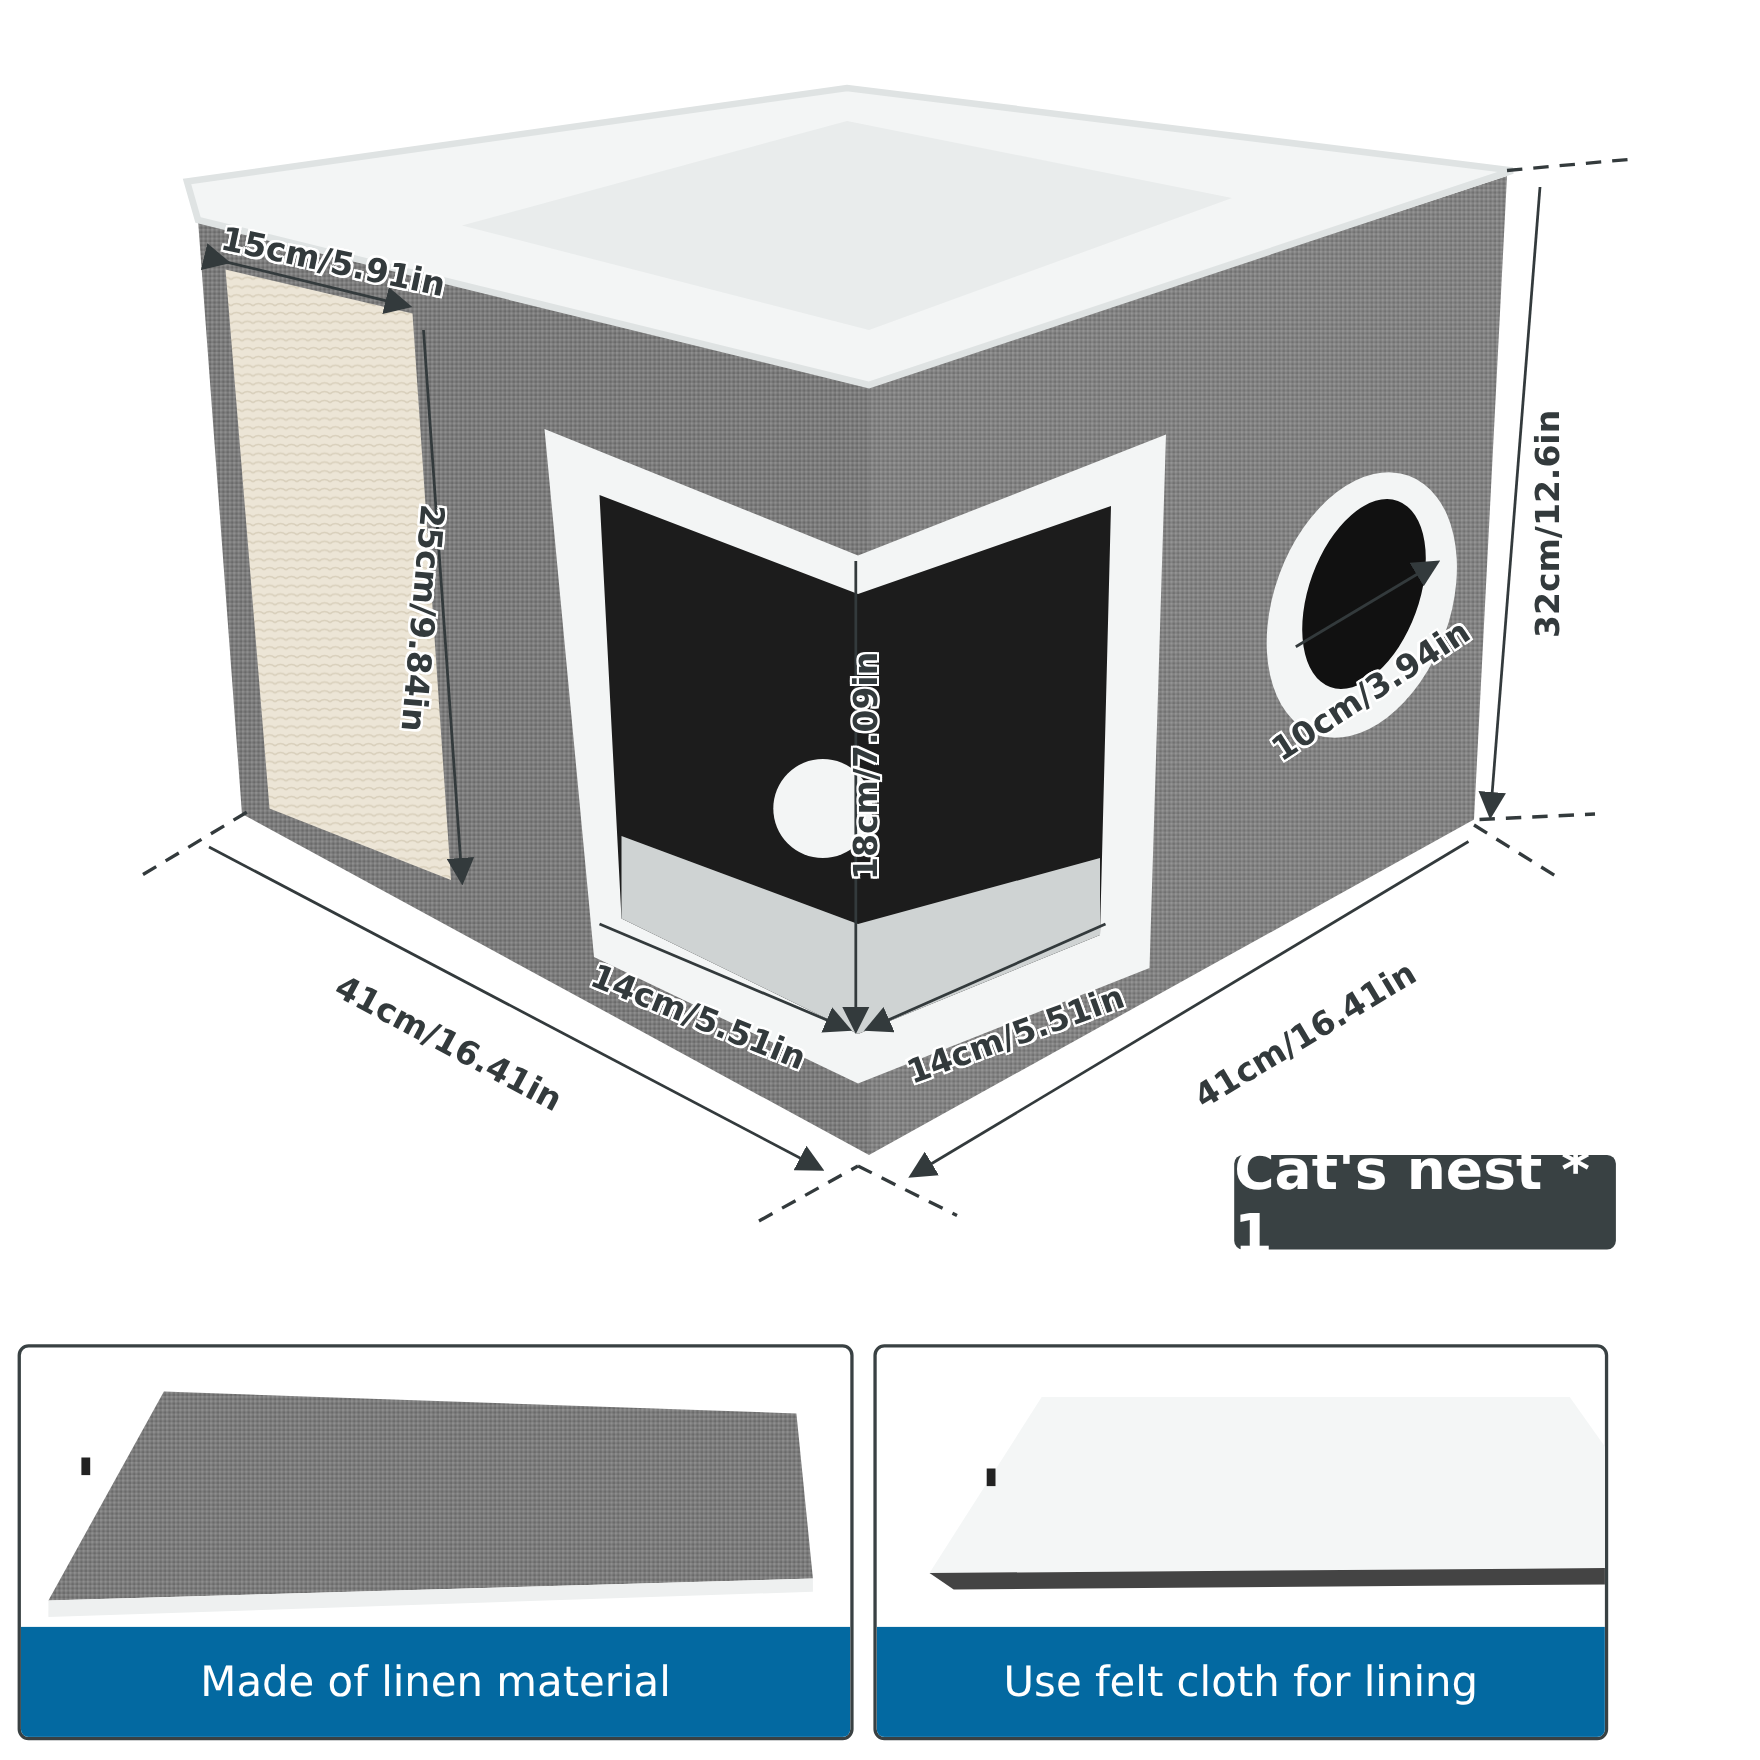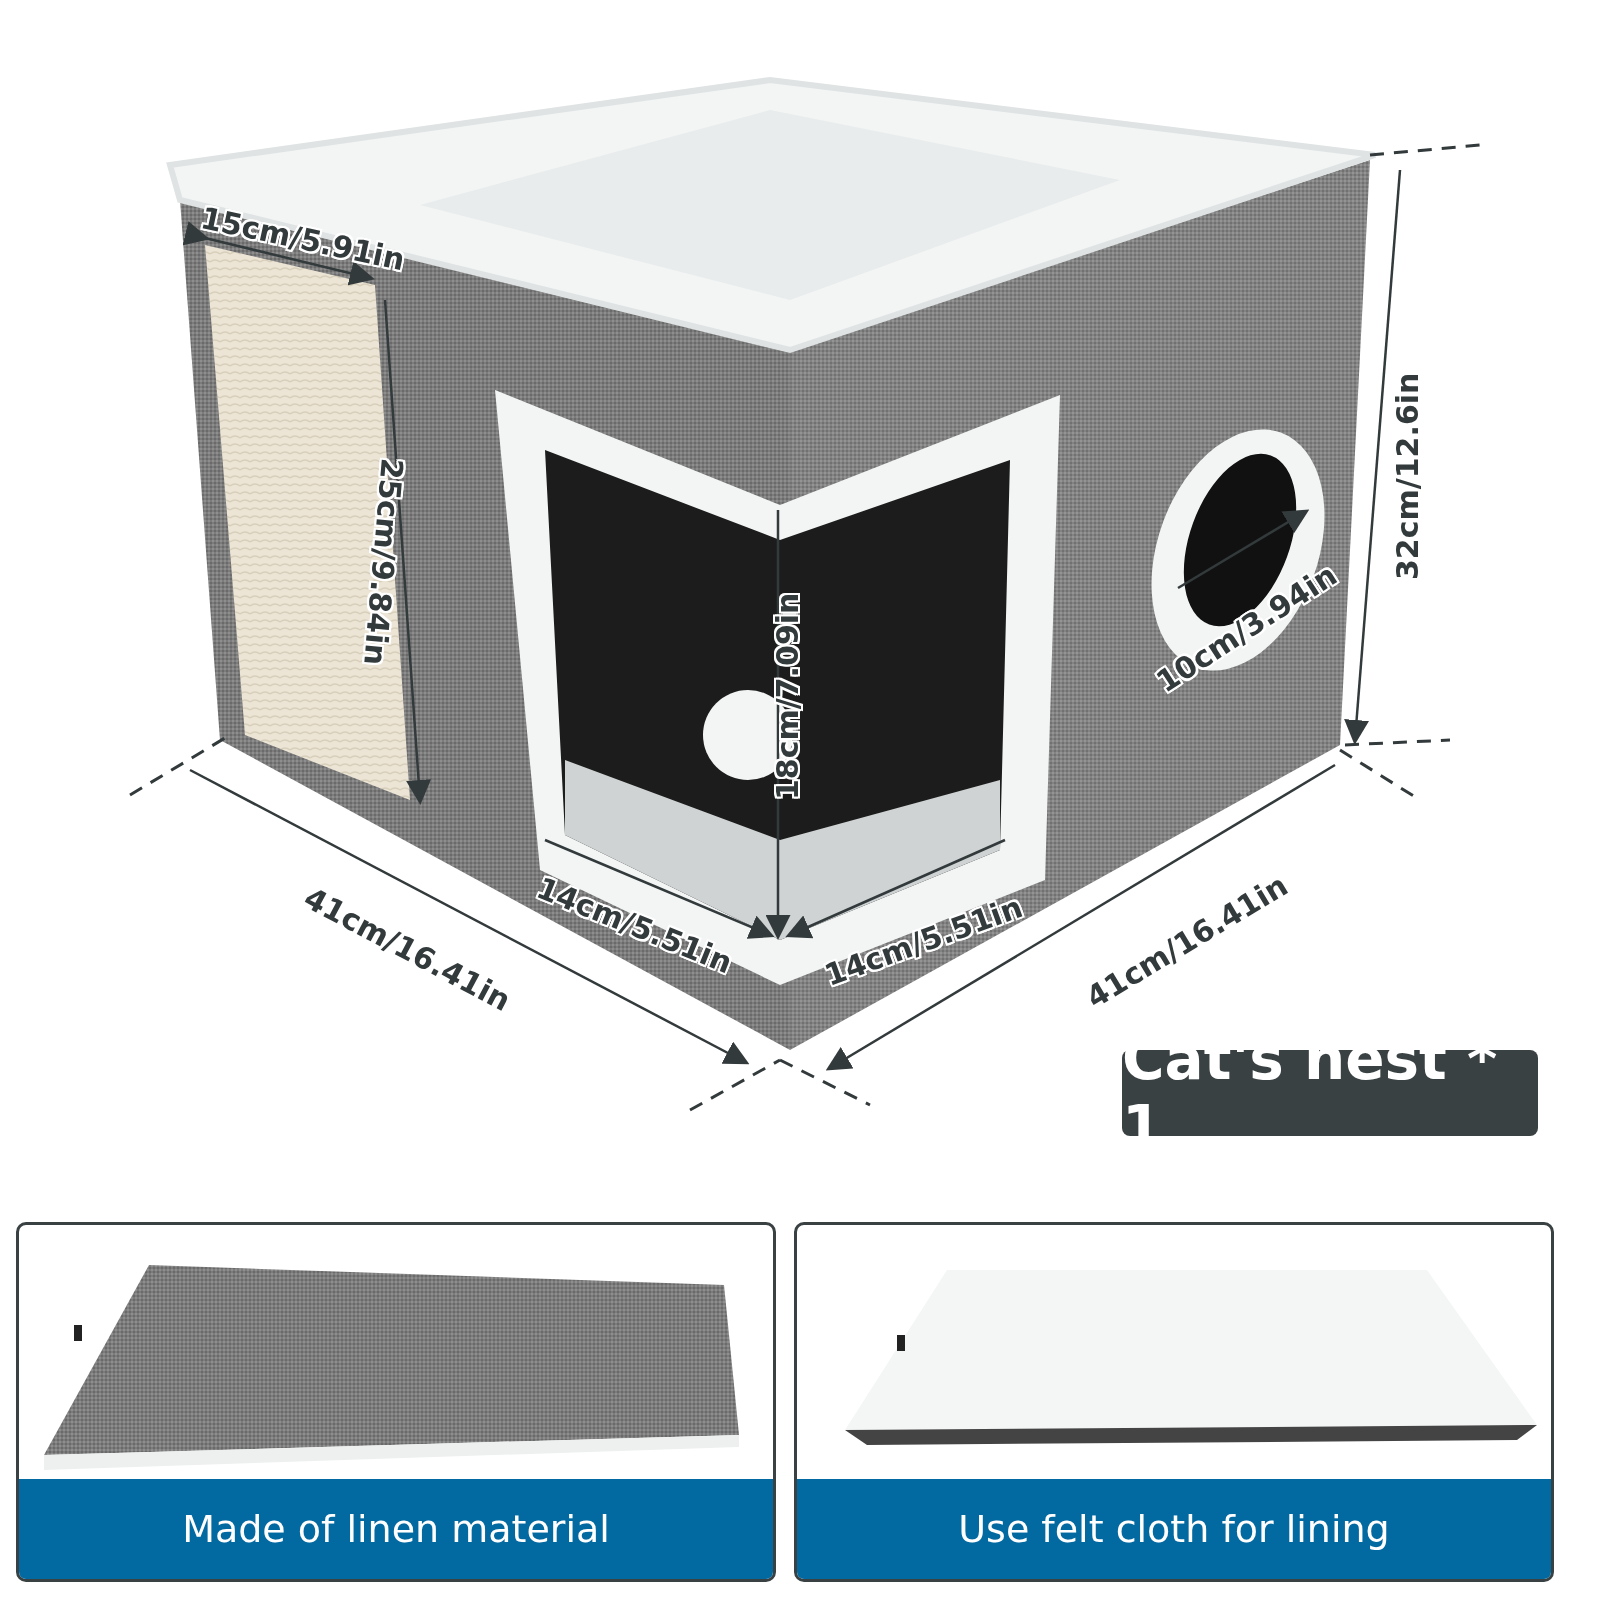--- a/index.html
+++ b/index.html
@@ -1,21 +1,21 @@
 <!DOCTYPE html>
 <html><head>
 <meta charset="utf-8">
 <style>
   html,body{margin:0;padding:0;background:#ffffff;}
   body{width:1600px;height:1600px;position:relative;overflow:hidden;font-family:"DejaVu Sans","Liberation Sans",sans-serif;}
   .abs{position:absolute;}
   .dim-label{position:absolute;font-weight:bold;color:#333a3c;font-size:30px;white-space:nowrap;
     text-shadow:2px 0 #fff,-2px 0 #fff,0 2px #fff,0 -2px #fff,2px 2px #fff,-2px -2px #fff,2px -2px #fff,-2px 2px #fff;}
-  .badge{position:absolute;left:1122px;top:1050px;width:416px;height:86px;background:#394143;border-radius:8px;
-    color:#fff;font-weight:bold;font-size:58px;display:flex;align-items:center;justify-content:center;font-family:"DejaVu Sans",sans-serif;}
+  .badge{position:absolute;left:1122px;top:1050px;width:347px;height:86px;background:#394143;border-radius:8px;
+    color:#fff;font-weight:bold;font-size:50px;display:flex;align-items:center;justify-content:center;font-family:"DejaVu Sans",sans-serif;}
   .panel{position:absolute;top:1222px;height:360px;border:3px solid #394143;border-radius:10px;background:#fff;overflow:hidden;box-sizing:border-box;}
   .panel-caption{position:absolute;left:0;right:0;bottom:0;height:100px;background:#0369a1;color:#fff;font-size:38px;
     display:flex;align-items:center;justify-content:center;font-family:"DejaVu Sans",sans-serif;}
 </style>
 </head>
 <body>
 
 <svg class="abs" style="left:0;top:0" width="1600" height="1200" viewBox="0 0 1600 1200">
   <defs>
     <pattern id="linen" width="4" height="4" patternUnits="userSpaceOnUse">
@@ -83,20 +83,20 @@
 <div class="badge">Cat's nest * 1</div>
 
 <div class="panel" style="left:16px;width:760px;">
   <svg class="abs" style="left:0;top:0" width="760" height="260" viewBox="0 0 760 260">
     <polygon points="130,40 705,60 720,210 25,230" fill="url(#linen)"></polygon>
     <path d="M25,230 L720,210 L720,222 L25,245 z" fill="#eef0f0"></path>
     <rect x="55" y="100" width="8" height="16" fill="#222"></rect>
   </svg>
   <div class="panel-caption">Made of linen material</div>
 </div>
-<div class="panel" style="left:794px;width:760px;">
+<div class="panel" style="left:794px;width:668px;">
   <svg class="abs" style="left:0;top:0" width="760" height="260" viewBox="0 0 760 260">
     <polygon points="150,45 630,45 740,200 48,205" fill="#f4f6f6"></polygon>
     <path d="M48,205 L740,200 L720,215 L70,220 z" fill="#444"></path>
     <rect x="100" y="110" width="8" height="16" fill="#222"></rect>
   </svg>
   <div class="panel-caption">Use felt cloth for lining</div>
 </div>
 
 </body></html>

